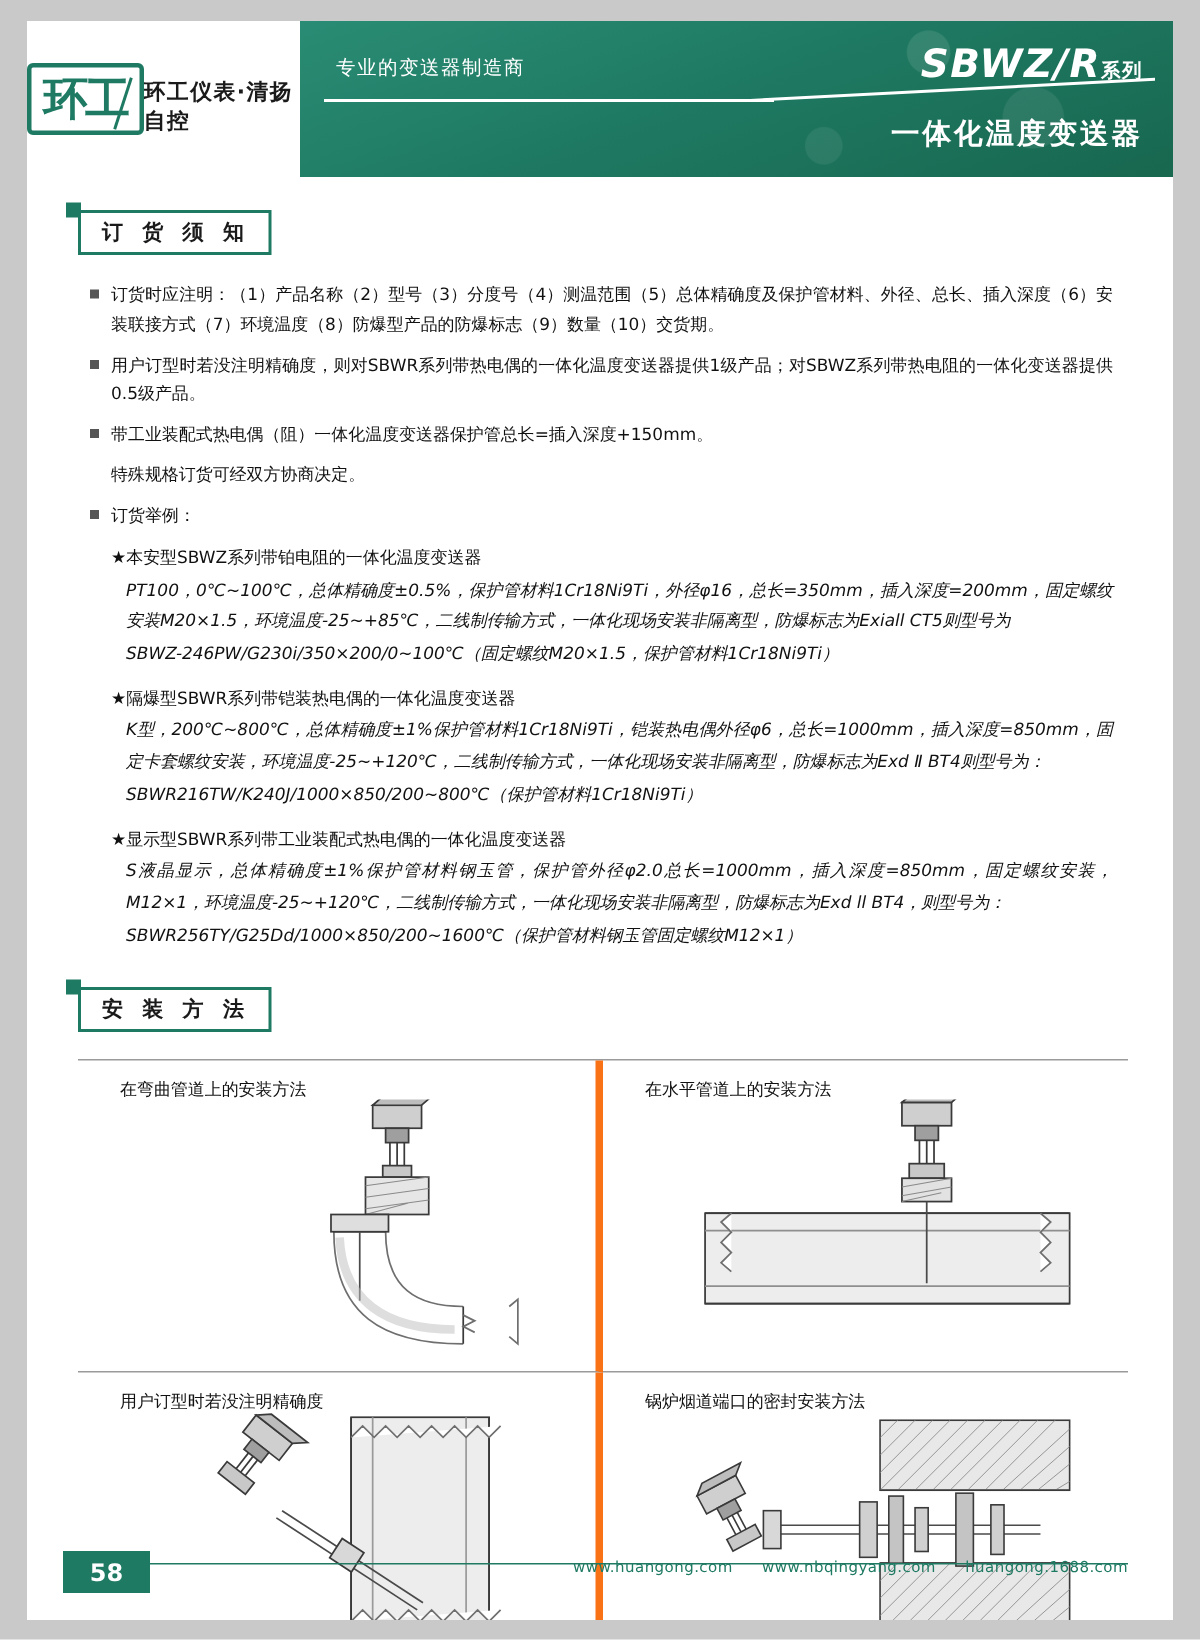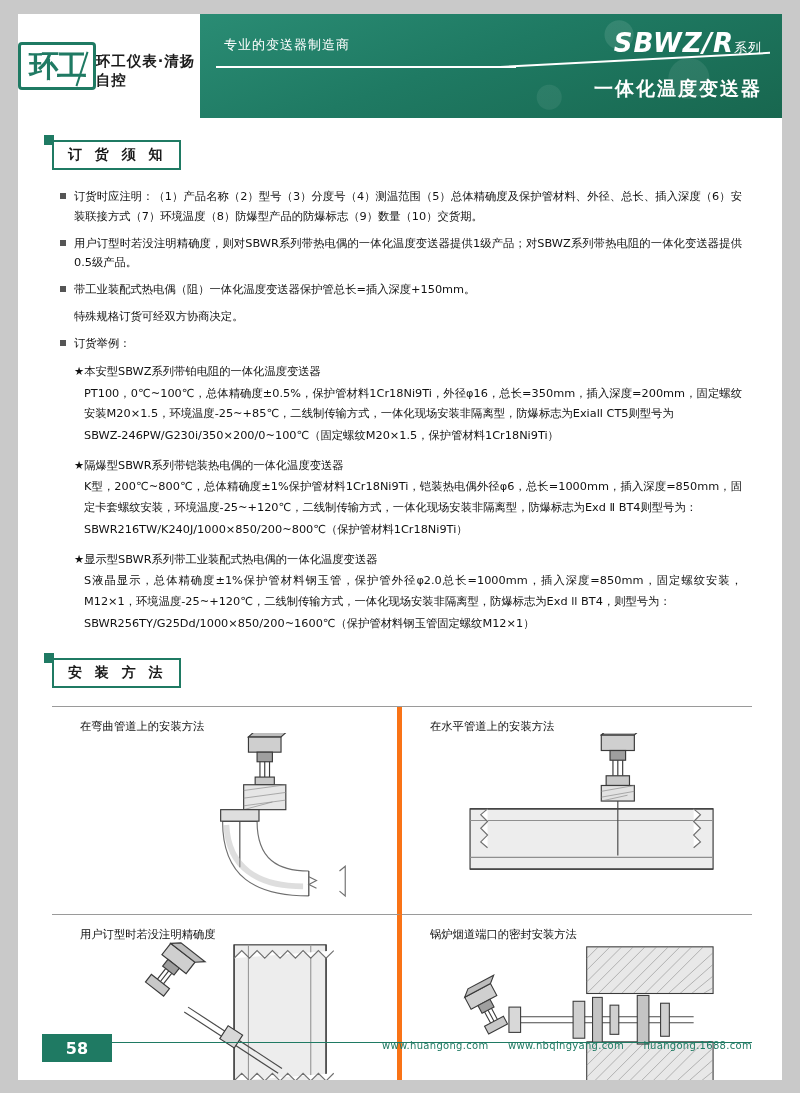--- a/index.html
+++ b/index.html
@@ -104,21 +104,21 @@
   .hdr-title {
     position: absolute;
     right: 20px; top: 14px;
     color: #ffffff;
     font-size: 26px;
     font-weight: bold;
     font-style: italic;
     letter-spacing: 1px;
     z-index: 2;
   }
-  .hdr-title small{ font-size:13px; font-style: normal; font-weight: normal; }
+  .hdr-title small{ font-size:13px; font-style: normal; font-weight: bold; }
   .hdr-sub {
     position: absolute;
     right: 20px; top: 62px;
     color: #ffffff;
     font-size: 19px;
     font-weight: bold;
     letter-spacing: 2px;
     z-index: 2;
   }
 
@@ -173,20 +173,21 @@
   .star{
     margin: 9px 0 2px 16px;
     line-height:1.7;
     font-size: 11.3px;
   }
   .para{
     margin: 1px 0 1px 26px;
     line-height: 1.85;
     font-size: 11.3px;
     text-align: justify;
+    font-style: italic;
   }
 
   
   .diagram-block{
     margin: 8px 30px 0 34px;
     border-top: 1px solid #9a9a9a;
   }
   .dgrid{
     display:grid;
     grid-template-columns: 1fr 1fr;
@@ -217,21 +218,21 @@
     height: 46px;
   }
   .foot-bar{
     position:absolute;
     left:34px; right:30px; top:8px;
     height:1px; background:#1f7a63;
   }
   .pagenum{
     position:absolute;
     left: 24px; top: 0px;
-    width: 70px; height: 28px;
+    width: 58px; height: 28px;
     background:#1f7a63;
     color:#fff;
     font-size:16px;
     font-weight:bold;
     display:flex; align-items:center; justify-content:center;
   }
   .foot-links{
     position:absolute;
     right: 30px; top: 6px;
     color:#1f7a63;

